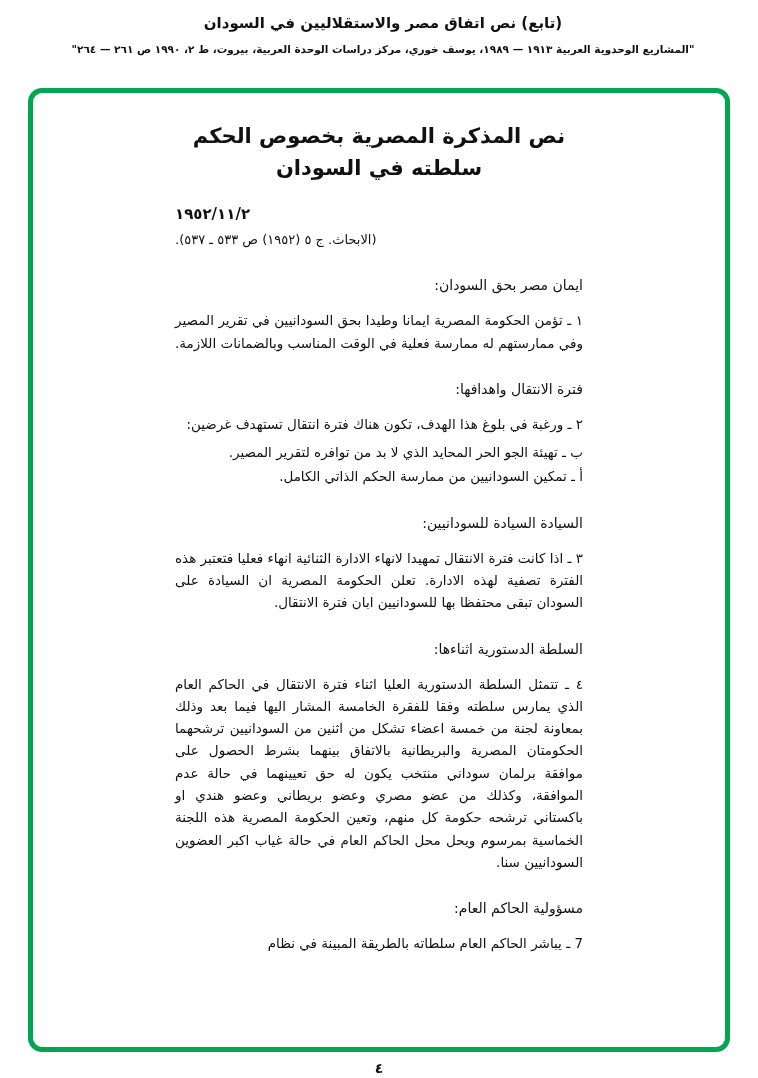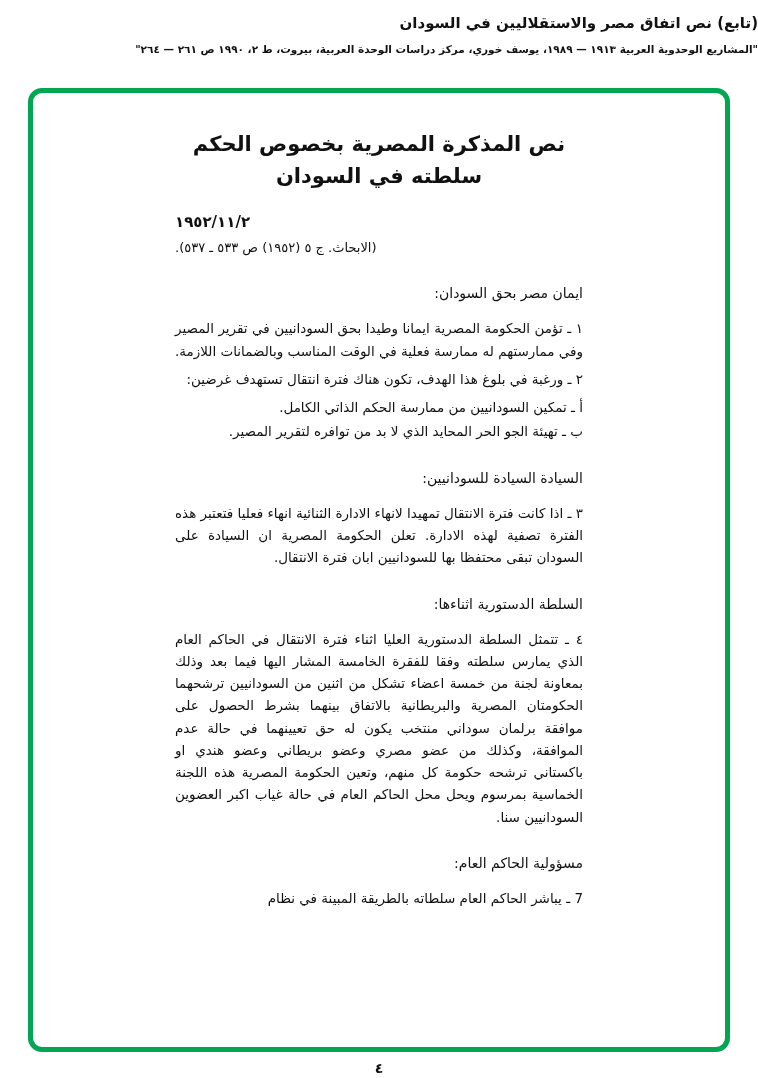--- a/index.html
+++ b/index.html
@@ -9,20 +9,21 @@
     height: 1078px;
     background: #ffffff;
     color: #111;
     font-family: "DejaVu Sans", sans-serif;
     position: relative;
     overflow: hidden;
   }
 
   
   .page-header {
+    text-align: center;
     padding-top: 14px;
     direction: rtl;
     padding-left: 8px;
   }
   .header-line1 {
     font-weight: bold;
     font-size: 15px;
     letter-spacing: 0;
   }
   .header-line2 {
@@ -43,21 +44,21 @@
     border-radius: 14px;
     background: #ffffff;
     overflow: hidden;
   }
 
   
   .content {
     direction: rtl;
     width: 408px;
     margin: 0 auto;
-    padding-top: 36px;
+    padding-top: 28px;
     font-size: 13.5px;
     line-height: 1.65;
   }
   .doc-title {
     text-align: center;
     font-weight: bold;
     font-size: 21px;
     line-height: 1.5;
     margin: 0 0 18px 0;
   }
@@ -116,23 +117,24 @@
 
     <div class="doc-date">١٩٥٢/١١/٢</div>
     <div class="doc-source">(الابحاث. ج ٥ (١٩٥٢) ص ٥٣٣ ـ ٥٣٧).</div>
 
     <section>
       <h2 class="sec-heading">ايمان مصر بحق السودان:</h2>
       <p class="para">١ ـ تؤمن الحكومة المصرية ايمانا وطيدا بحق السودانيين في تقرير المصير وفي ممارستهم له ممارسة فعلية في الوقت المناسب وبالضمانات اللازمة.</p>
     </section>
 
     <section>
+      <h2 class="sec-heading">فترة الانتقال واهدافها:</h2>
       <p class="para">٢ ـ ورغبة في بلوغ هذا الهدف، تكون هناك فترة انتقال تستهدف غرضين:</p>
+      <p class="sub-item">ب ـ تهيئة الجو الحر المحايد الذي لا بد من توافره لتقرير المصير.</p>
       <p class="sub-item">أ ـ تمكين السودانيين من ممارسة الحكم الذاتي الكامل.</p>
-      <p class="sub-item">ب ـ تهيئة الجو الحر المحايد الذي لا بد من توافره لتقرير المصير.</p>
     </section>
 
     <section>
       <h2 class="sec-heading">السيادة السيادة للسودانيين:</h2>
       <p class="para">٣ ـ اذا كانت فترة الانتقال تمهيدا لانهاء الادارة الثنائية انهاء فعليا فتعتبر هذه الفترة تصفية لهذه الادارة. تعلن الحكومة المصرية ان السيادة على السودان تبقى محتفظا بها للسودانيين ابان فترة الانتقال.</p>
     </section>
 
     <section>
       <h2 class="sec-heading">السلطة الدستورية اثناءها:</h2>
       <p class="para">٤ ـ تتمثل السلطة الدستورية العليا اثناء فترة الانتقال في الحاكم العام الذي يمارس سلطته وفقا للفقرة الخامسة المشار اليها فيما بعد وذلك بمعاونة لجنة من خمسة اعضاء تشكل من اثنين من السودانيين ترشحهما الحكومتان المصرية والبريطانية بالاتفاق بينهما بشرط الحصول على موافقة برلمان سوداني منتخب يكون له حق تعيينهما في حالة عدم الموافقة، وكذلك من عضو مصري وعضو بريطاني وعضو هندي او باكستاني ترشحه حكومة كل منهم، وتعين الحكومة المصرية هذه اللجنة الخماسية بمرسوم ويحل محل الحاكم العام في حالة غياب اكبر العضوين السودانيين سنا.</p>

